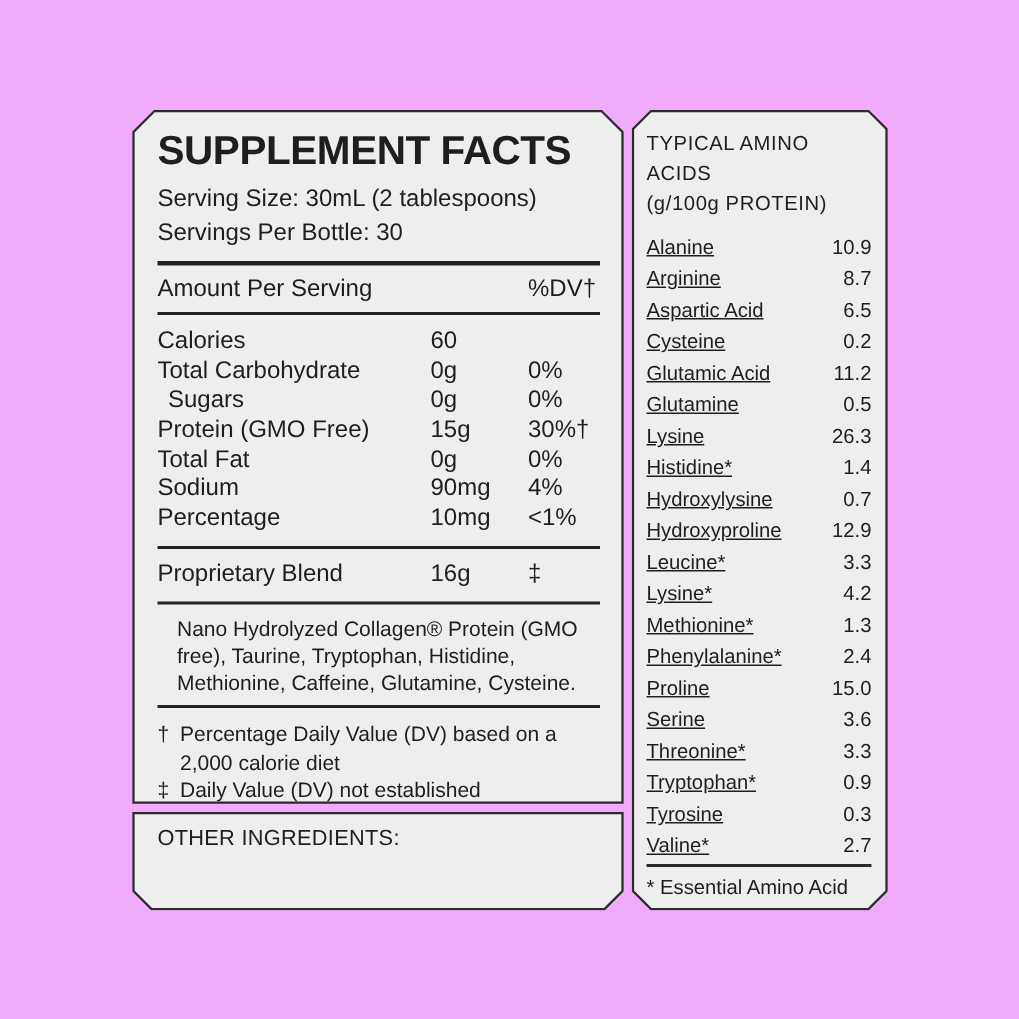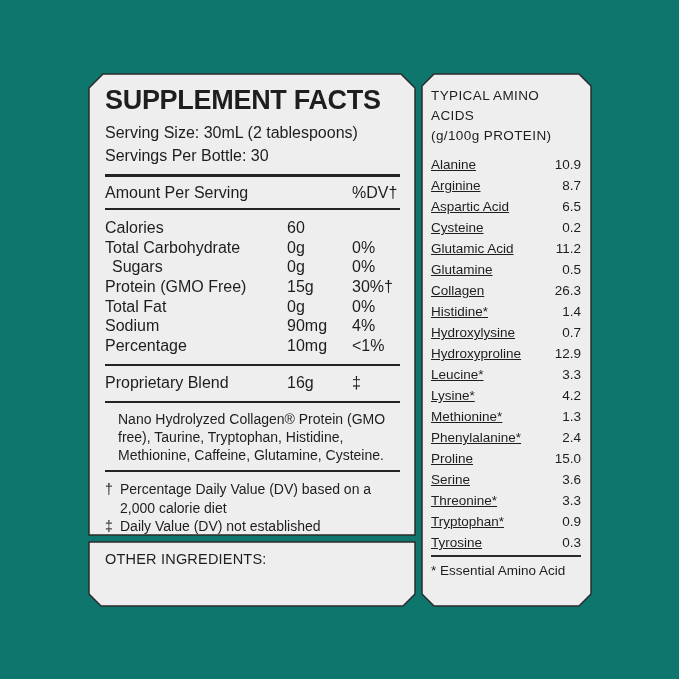--- a/index.html
+++ b/index.html
@@ -1,18 +1,18 @@
 <!DOCTYPE html>
 <html><head>
 <meta charset="utf-8">
 <style>
   * { margin:0; padding:0; box-sizing:border-box; }
   html,body { background:#e7e7e7; }
   .page {
-    position:relative; width:679px; height:679px; background:#0f766e;
+    position:relative; width:679px; height:679px; background:#f0abfc;
     font-family:"Liberation Sans", sans-serif; color:#1e1e1e; overflow:hidden;
   }
   .panel { position:absolute; }
   .panel > svg { position:absolute; top:0; left:0; display:block; }
   .content { position:relative; z-index:1; }
 
   
   .panel-main { left:88px; top:73px; width:328px; height:463px; }
   .panel-main .content { padding:12px 16px 0 17px; }
   .sf-title { font-size:27px; font-weight:bold; letter-spacing:-0.3px; line-height:1.12; white-space:nowrap; }
@@ -181,21 +181,21 @@
           </div>
         <div class="arow">
             <span class="aname">Glutamic Acid</span>
             <span class="aval">11.2</span>
           </div>
         <div class="arow">
             <span class="aname">Glutamine</span>
             <span class="aval">0.5</span>
           </div>
         <div class="arow">
-            <span class="aname">Collagen</span>
+            <span class="aname">Lysine</span>
             <span class="aval">26.3</span>
           </div>
         <div class="arow">
             <span class="aname">Histidine*</span>
             <span class="aval">1.4</span>
           </div>
         <div class="arow">
             <span class="aname">Hydroxylysine</span>
             <span class="aval">0.7</span>
           </div>
@@ -231,20 +231,24 @@
             <span class="aname">Threonine*</span>
             <span class="aval">3.3</span>
           </div>
         <div class="arow">
             <span class="aname">Tryptophan*</span>
             <span class="aval">0.9</span>
           </div>
         <div class="arow">
             <span class="aname">Tyrosine</span>
             <span class="aval">0.3</span>
+          </div>
+        <div class="arow">
+            <span class="aname">Valine*</span>
+            <span class="aval">2.7</span>
           </div>
       </div>
 
       <div class="ahr"></div>
       <div class="afoot">* Essential Amino Acid</div>
     </div>
   </section>
 
 </div>
 

